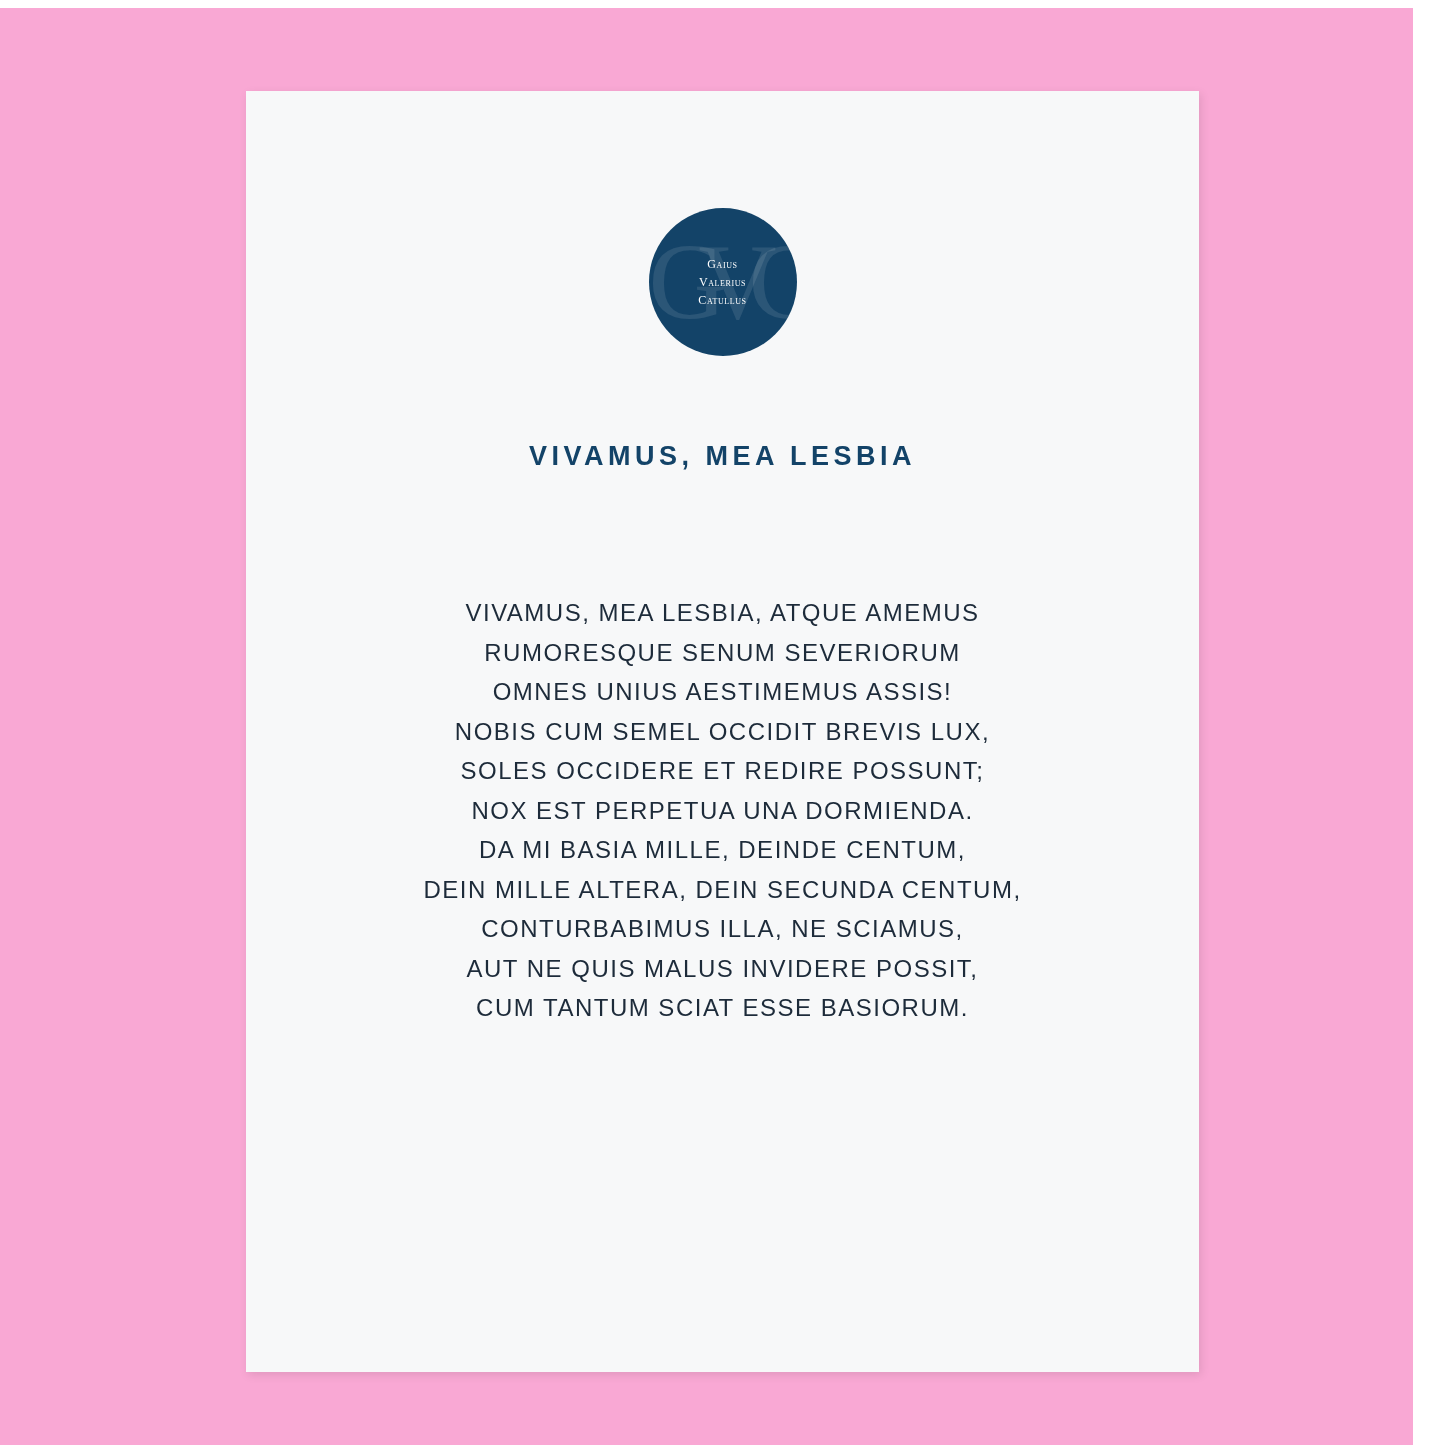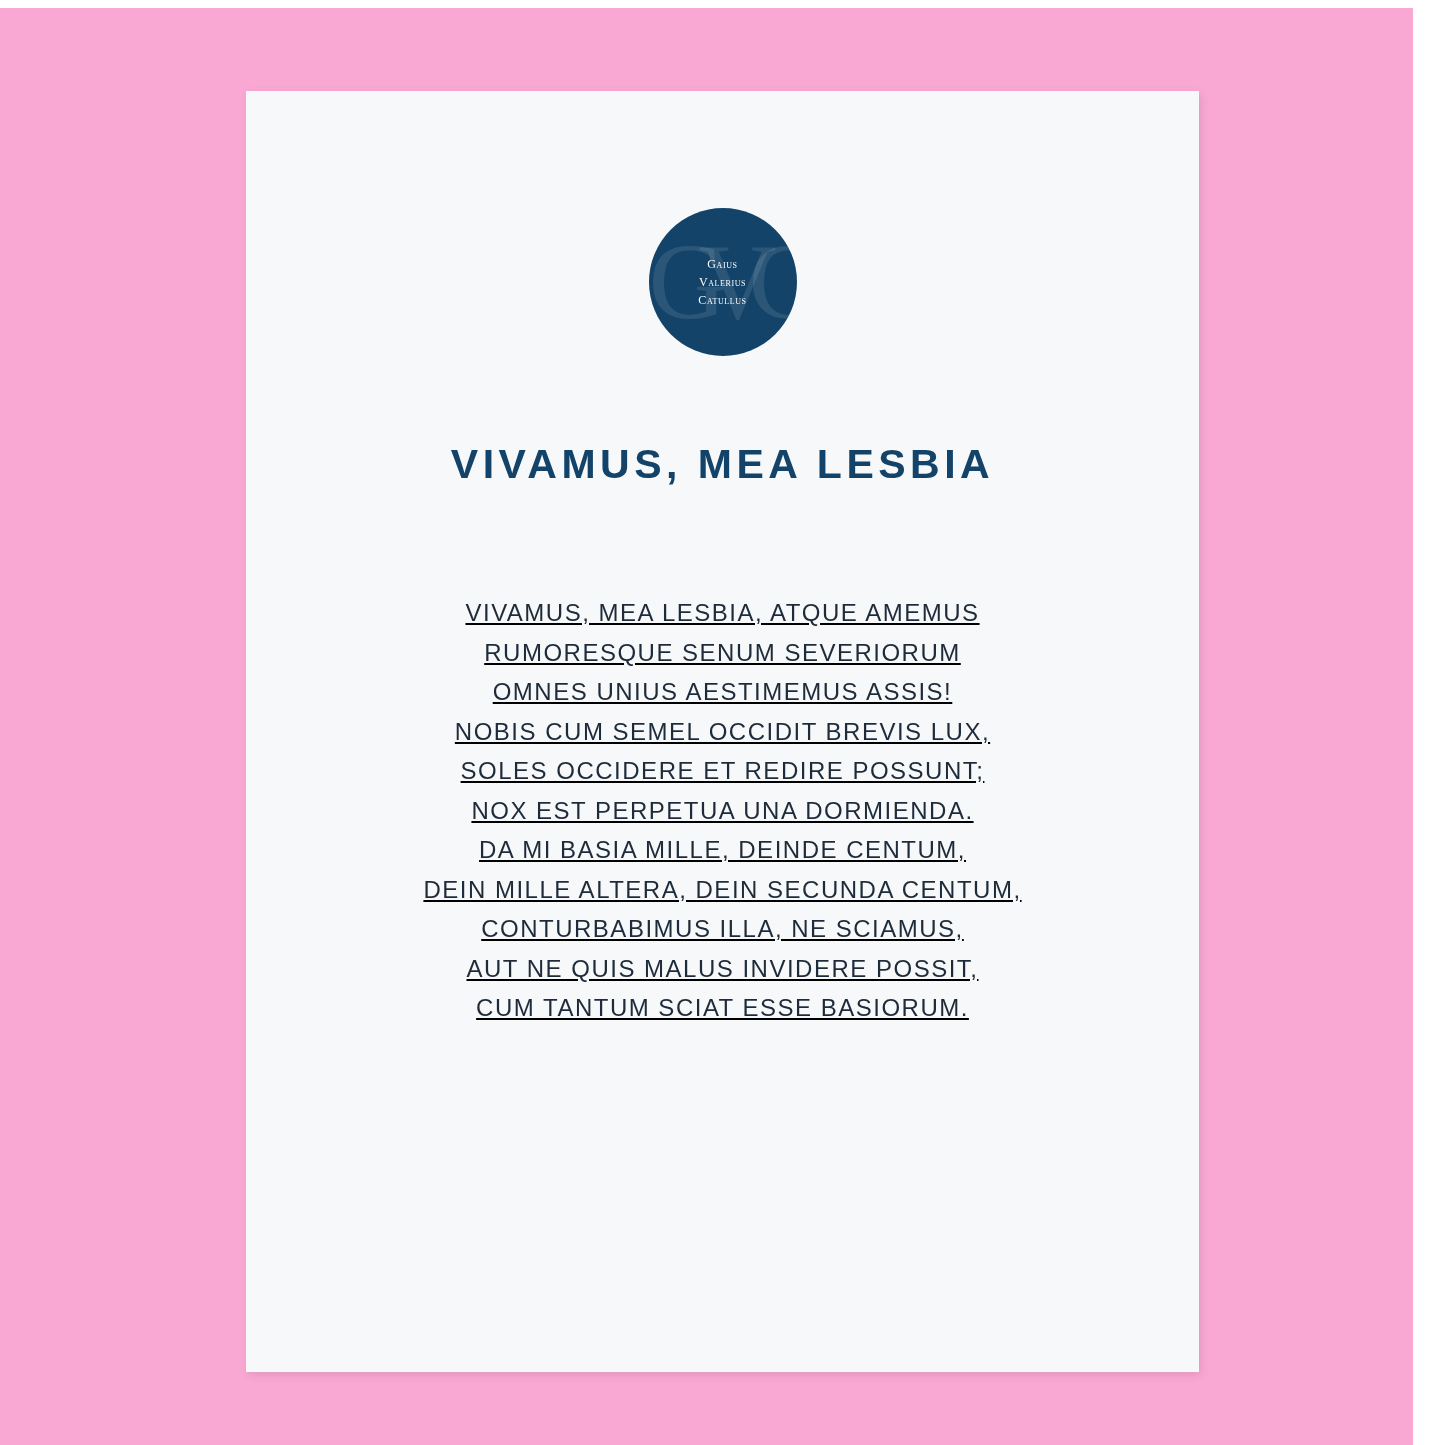--- a/index.html
+++ b/index.html
@@ -95,34 +95,33 @@
 
   
   .title {
     position: absolute;
     left: 60px;
     right: 60px;
     top: 350px;
     text-align: center;
     color: #134368;
     font-family: "Liberation Sans", sans-serif;
-    font-size: 41px;
+    font-size: 27px;
     font-weight: 600;
     letter-spacing: 4.5px;
     text-transform: uppercase;
   }
 
   
   .poem {
     position: absolute;
     left: 70px;
     right: 70px;
     top: 502px;
     text-align: center;
-    text-decoration: underline;
   }
   .poem-line {
     color: #1d2b3a;
     font-family: "Liberation Sans", sans-serif;
     font-size: 24px;
     letter-spacing: 1.5px;
     line-height: 39.5px;
     text-transform: uppercase;
     white-space: nowrap;
   }

